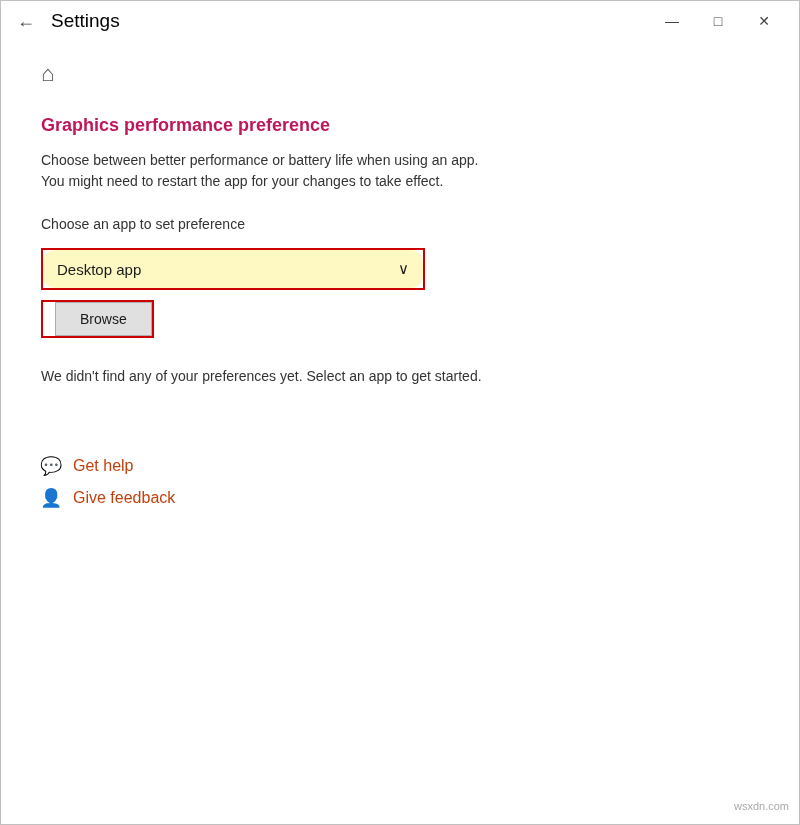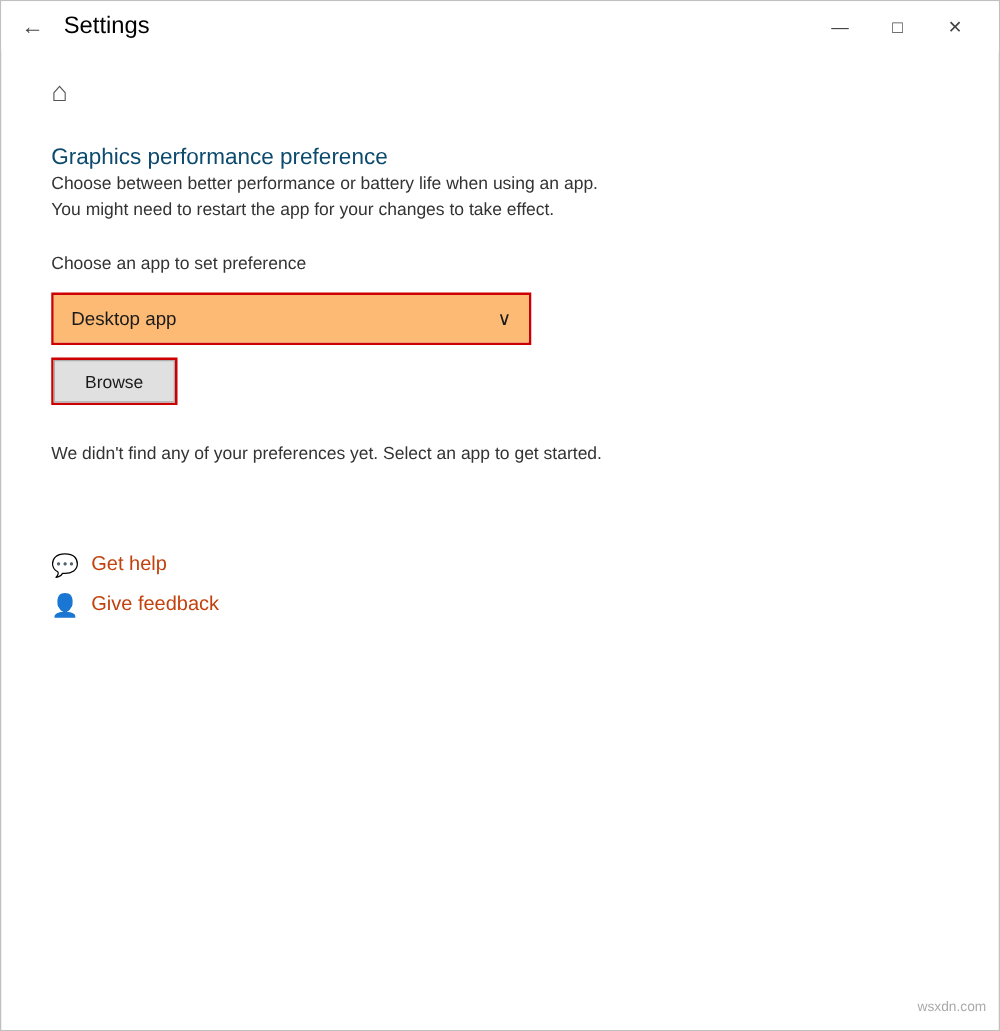--- a/index.html
+++ b/index.html
@@ -103,22 +103,23 @@
 
     .page-title {
       font-size: 28px;
       font-weight: 300;
       color: #1a1a1a;
     }
 
     
     .section-title {
       font-size: 18px;
-      font-weight: 400;
-      color: #0c4a6e;
+      font-weight: 700;
+      color: #be185d;
+      margin-bottom: 14px;
     }
 
     .section-desc {
       font-size: 14px;
       color: #333;
       line-height: 1.5;
       margin-bottom: 24px;
     }
 
     .choose-label {
@@ -133,40 +134,42 @@
       display: inline-block;
       margin-bottom: 4px;
     }
 
     .dropdown-inner {
       display: flex;
       align-items: center;
       justify-content: space-between;
       width: 380px;
       padding: 10px 14px;
-      background: #fdba74;
-      cursor: pointer;
+      background: #fef9c3;
+      cursor: pointer;
+      border-radius: 12px;
     }
 
     .dropdown-inner span {
       font-size: 15px;
       color: #1a1a1a;
     }
 
     .chevron-icon {
       font-size: 14px;
       color: #555;
     }
 
     
     .browse-wrapper {
       border: 2px solid #cc0000;
       display: inline-block;
       margin-top: 6px;
       margin-bottom: 28px;
+      padding-left: 12px;
     }
 
     .browse-btn {
       padding: 8px 24px;
       font-size: 14px;
       background: #e0e0e0;
       border: 1px solid #adadad;
       cursor: pointer;
       color: #1a1a1a;
       min-width: 90px;

